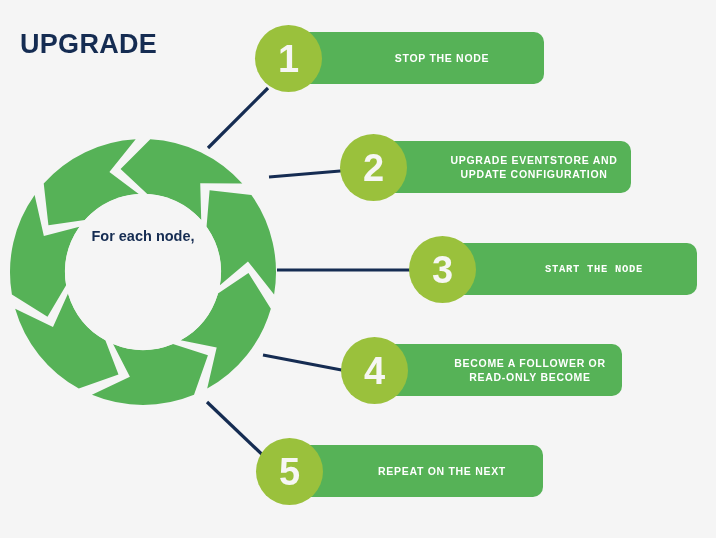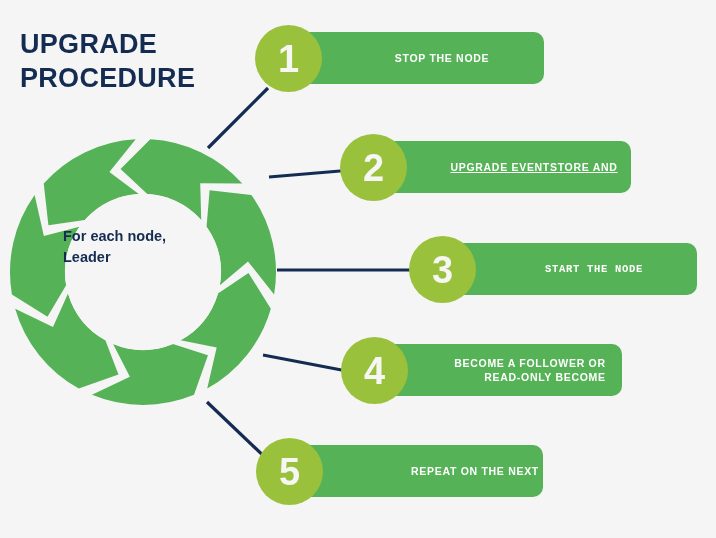--- a/index.html
+++ b/index.html
@@ -32,21 +32,21 @@
     line-height: 1.25;
     letter-spacing: 0.3px;
   }
   .title-line { display: block; white-space: pre; }
 
   .center-text {
     position: absolute;
     left: 63px;
     top: 226px;
     width: 160px;
-    text-align: left;
+    text-align: center;
     color: #152c52;
     font-size: 14.5px;
     font-weight: bold;
     line-height: 1.45;
   }
   .center-line { display: block; }
 
   .step {
     position: absolute;
     height: 52px;
@@ -64,21 +64,21 @@
     position: absolute;
     top: 0;
     height: 52px;
     display: flex;
     align-items: center;
     justify-content: center;
     color: #ffffff;
     font-size: 10.5px;
     font-weight: bold;
     letter-spacing: 0.7px;
-    text-align: right;
+    text-align: center;
     line-height: 1.35;
     box-sizing: border-box;
     padding-left: 40px;
   }
   .step-label span { display: block; }
   .step-circle {
     position: absolute;
     width: 67px;
     height: 67px;
     border-radius: 50%;
@@ -113,43 +113,42 @@
         <path d="M 105.35 340.31 L 118.48 374.61 L 78.79 388.48 A 133 133 0 0 1 15.16 308.68 L 52.99 327.02 L 68.02 293.51 A 78 78 0 0 0 105.35 340.31 Z" fill="#56b257"></path>
         <path d="M 66.12 285.15 L 47.49 316.81 L 11.90 294.42 A 133 133 0 0 1 34.62 194.92 L 43.86 235.93 L 79.44 226.79 A 78 78 0 0 0 66.12 285.15 Z" fill="#56b257"></path>
         <path d="M 84.78 220.09 L 48.42 225.27 L 43.73 183.49 A 133 133 0 0 1 135.69 139.20 L 109.38 172.00 L 138.71 194.12 A 78 78 0 0 0 84.78 220.09 Z" fill="#56b257"></path>
       </g>
 
   <circle id="donut-hole" cx="143" cy="272" r="78" fill="#f5f5f5"></circle>
     </svg>
 
   <div class="title-block">
     <span class="title-line">UPGRADE</span>
-    <span class="title-line">PROCEDURE</span>
   </div>
 
   <div class="center-text">
     <span class="center-line">For each node,</span>
-    <span class="center-line">Leader</span>
   </div>
 
   <div id="steps-layer">
       <div class="step" style="left: 0px; top: 32px; width: 716px;">
         <div class="step-bar" style="left: 300px; width: 244px; background: rgb(86, 178, 87);"></div>
         <div class="step-label" style="left: 322px; width: 200px;">
           <div>
             <span>STOP THE NODE</span>
           </div>
         </div>
         <div class="step-circle" style="left: 255px; top: -7px; background: rgb(154, 193, 60); color: rgb(246, 246, 244);">1</div>
       </div>
       <div class="step" style="left: 0px; top: 141px; width: 716px;">
         <div class="step-bar" style="left: 385px; width: 246px; background: rgb(86, 178, 87);"></div>
-        <div class="step-label" style="left: 410px; width: 208px; text-decoration: underline;">
+        <div class="step-label" style="left: 410px; width: 208px;">
           <div>
             <span>UPGRADE EVENTSTORE AND</span>
+            <span>UPDATE CONFIGURATION</span>
           </div>
         </div>
         <div class="step-circle" style="left: 340px; top: -7px; background: rgb(154, 193, 60); color: rgb(246, 246, 244);">2</div>
       </div>
       <div class="step" style="left: 0px; top: 243px; width: 716px;">
         <div class="step-bar" style="left: 452px; width: 245px; background: rgb(86, 178, 87);"></div>
         <div class="step-label" style="left: 474px; width: 200px; font-family: Liberation Mono, monospace;">
           <div>
             <span>START THE NODE</span>
           </div>
@@ -161,21 +160,21 @@
         <div class="step-label" style="left: 408px; width: 204px;">
           <div>
             <span>BECOME A FOLLOWER OR</span>
             <span>READ-ONLY BECOME</span>
           </div>
         </div>
         <div class="step-circle" style="left: 341px; top: -7px; background: rgb(154, 193, 60); color: rgb(246, 246, 244);">4</div>
       </div>
       <div class="step" style="left: 0px; top: 445px; width: 716px;">
         <div class="step-bar" style="left: 300px; width: 243px; background: rgb(86, 178, 87);"></div>
-        <div class="step-label" style="left: 322px; width: 200px; margin-left: 33px;">
+        <div class="step-label" style="left: 322px; width: 200px;">
           <div>
             <span>REPEAT ON THE NEXT</span>
           </div>
         </div>
         <div class="step-circle" style="left: 256px; top: -7px; background: rgb(154, 193, 60); color: rgb(246, 246, 244);">5</div>
       </div>
     </div>
 
 </div>
 

